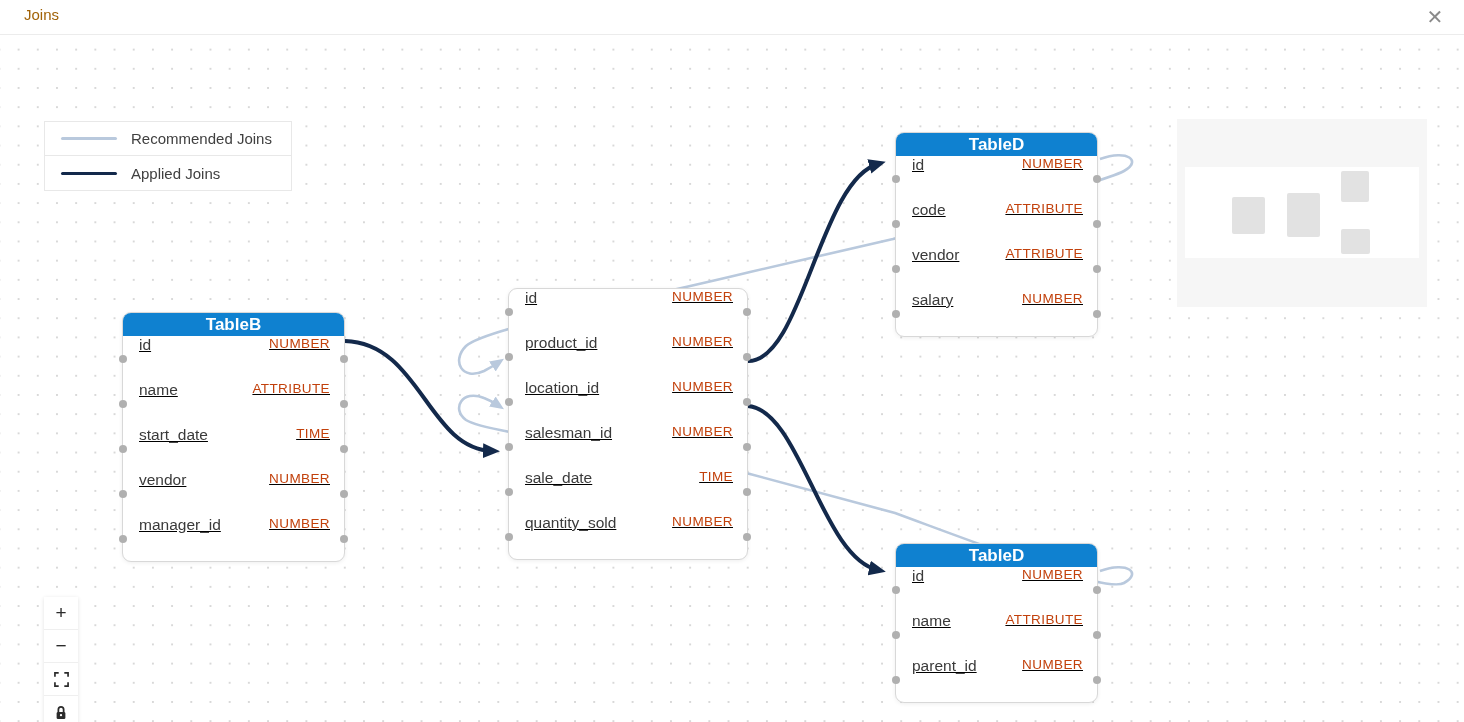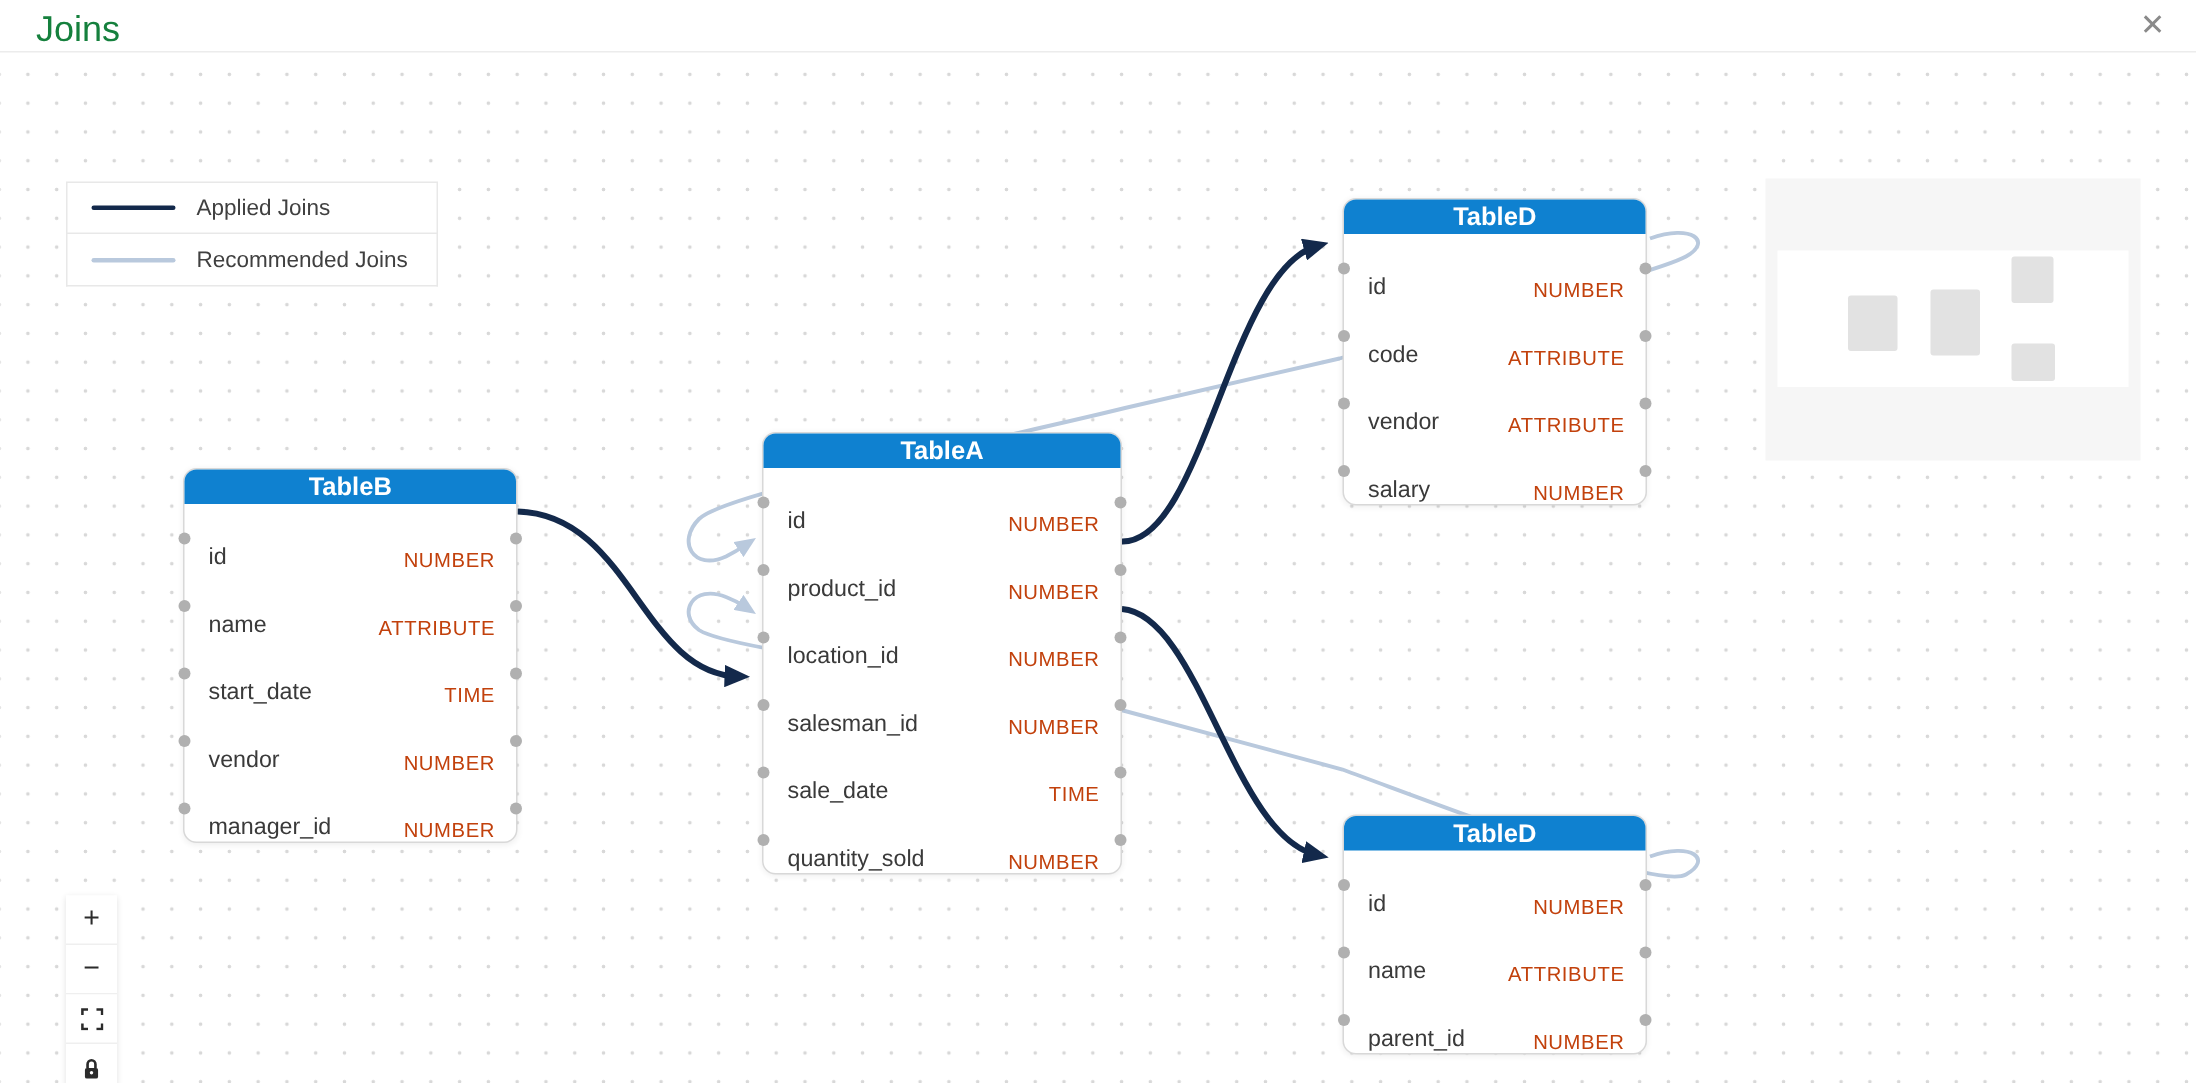--- a/index.html
+++ b/index.html
@@ -1,20 +1,20 @@
 <!DOCTYPE html>
 <html><head>
 <meta charset="utf-8">
 <style>
   * { margin:0; padding:0; box-sizing:border-box; }
   html,body { width:1464px; height:722px; font-family:"Liberation Sans", sans-serif; background:#fff; overflow:hidden; }
 
   
   .topbar { position:relative; height:35px; background:#fff; border-bottom:1px solid #ececec; z-index:5; }
-  .topbar .title { position:absolute; left:24px; top:6px; font-size:24px; color:#15803d; }
+  .topbar .title { position:absolute; left:24px; top:6px; font-size:15px; color:#a16207; }
   .close-btn { position:absolute; right:16px; top:4px; width:26px; height:26px; border:none; background:transparent;
                font-size:20px; color:#8a8a8a; cursor:pointer; line-height:26px; text-align:center; }
 
   
   .canvas { position:relative; width:1464px; height:687px; background:#fff;
             background-image: radial-gradient(circle, #d8d8d8 1.1px, transparent 1.4px);
             background-size: 19.2px 19.2px; background-position: 9px 5px; }
 
   
   .legend { position:absolute; left:44px; top:86px; z-index:4; }
@@ -28,22 +28,22 @@
   
   svg.edges { position:absolute; left:0; top:0; z-index:1; }
   .edge-applied { fill:none; stroke:#13294b; stroke-width:4; }
   .edge-recommended { fill:none; stroke:#b9c9dd; stroke-width:2.6; }
 
   
   .table-card { position:absolute; background:#fff; border:1px solid #d8d8d8; border-radius:9px;
                 box-shadow:0 1px 4px rgba(0,0,0,0.07); z-index:2; }
   .table-header { height:23px; background:#0f81d0; border-radius:8px 8px 0 0; color:#fff; font-weight:bold;
                   font-size:17px; display:flex; align-items:center; justify-content:center; cursor:pointer; }
-  .field-row { position:relative; height:45px; display:flex; align-items:flex-end; justify-content:space-between;
-               padding:0 14px 0 16px; cursor:pointer; }
+  .field-row { position:relative; height:45px; display:flex; align-items:flex-start; justify-content:space-between;
+               padding:0 14px 0 16px; cursor:pointer;text-decoration:underline; }
   .field-name { font-size:15.5px; color:#3a3a3a; }
   .field-type { font-size:13.5px; color:#c2410c; letter-spacing:0.4px; }
   .port { position:absolute; top:50%; width:8px; height:8px; margin-top:-4px; border-radius:50%; background:#b0b0b0; }
   .port.left { left:-4px; }
   .port.right { right:-4px; }
 
   
   .minimap { position:absolute; left:1177px; top:84px; width:250px; height:188px; background:#f6f6f6; z-index:3; }
   .mini-viewport { position:absolute; background:#fff; }
   .mini-node { position:absolute; background:#e2e2e2; border-radius:2px; }
@@ -79,27 +79,27 @@
     <path class="edge-recommended" d="M1100,159 C1128,149 1142,161 1124,171 C1106,181 1000,208 893,239 L750,272 C640,299 485,328 466,346 C451,361 462,381 484,371 C492,367 496,364 499,362" marker-end="url(#arrow-light)"></path>
     <path class="edge-recommended" d="M1100,571 C1128,561 1142,573 1124,583 C1106,593 990,548 895,513 L750,474 C645,450 487,434 466,420 C451,409 462,389 484,398 C492,401 496,404 499,406" marker-end="url(#arrow-light)"></path>
 
     <path class="edge-applied" d="M345,341 C420,343 428,449 492,451" marker-end="url(#arrow-dark)"></path>
     <path class="edge-applied" d="M748,361 C802,362 820,180 878,164" marker-end="url(#arrow-dark)"></path>
     <path class="edge-applied" d="M748,406 C800,410 822,558 878,570" marker-end="url(#arrow-dark)"></path>
   </svg>
 
   <div class="legend">
     <div class="legend-row">
+      <span class="legend-line recommended"></span>
+      <span class="legend-label">Recommended Joins</span>
+    </div>
+    <div class="legend-row">
       <span class="legend-line applied"></span>
       <span class="legend-label">Applied Joins</span>
     </div>
-    <div class="legend-row">
-      <span class="legend-line recommended"></span>
-      <span class="legend-label">Recommended Joins</span>
-    </div>
   </div>
 
   <div id="tables-layer">
       <div class="table-card" style="left: 122px; top: 277px; width: 223px;">
         <div class="table-header">TableB</div>
         <div class="field-row">
           <span class="port left"></span>
           <span class="field-name">id</span>
           <span class="field-type">NUMBER</span>
           <span class="port right"></span>
@@ -123,21 +123,20 @@
           <span class="port right"></span>
         </div>
         <div class="field-row">
           <span class="port left"></span>
           <span class="field-name">manager_id</span>
           <span class="field-type">NUMBER</span>
           <span class="port right"></span>
         </div>
       </div>
       <div class="table-card" style="left: 508px; top: 253px; width: 240px;">
-        <div class="table-header">TableA</div>
         <div class="field-row">
           <span class="port left"></span>
           <span class="field-name">id</span>
           <span class="field-type">NUMBER</span>
           <span class="port right"></span>
         </div>
         <div class="field-row">
           <span class="port left"></span>
           <span class="field-name">product_id</span>
           <span class="field-type">NUMBER</span>

